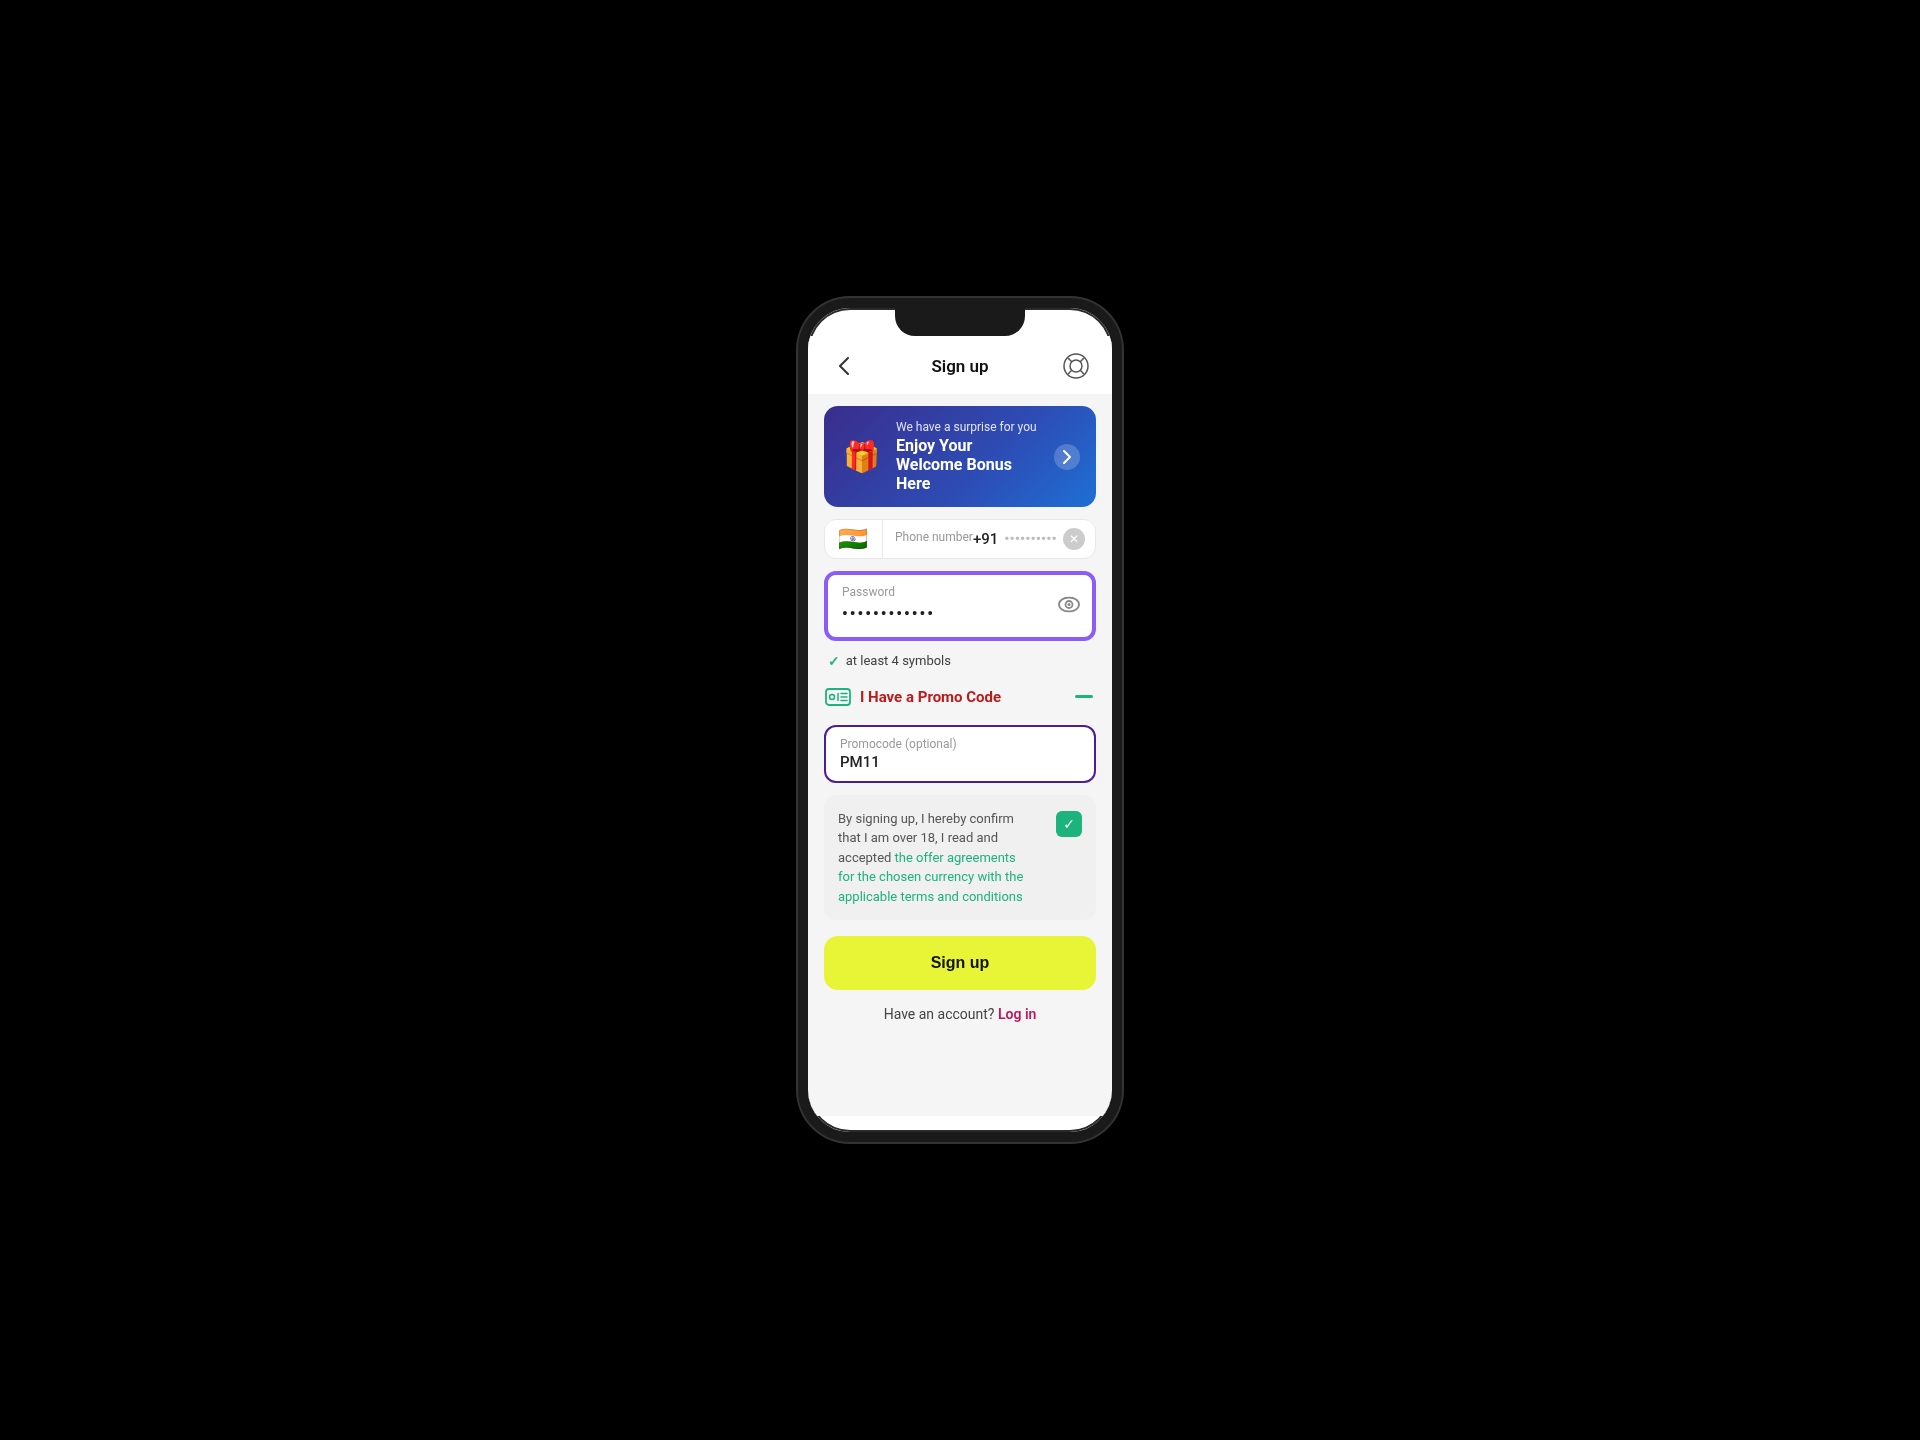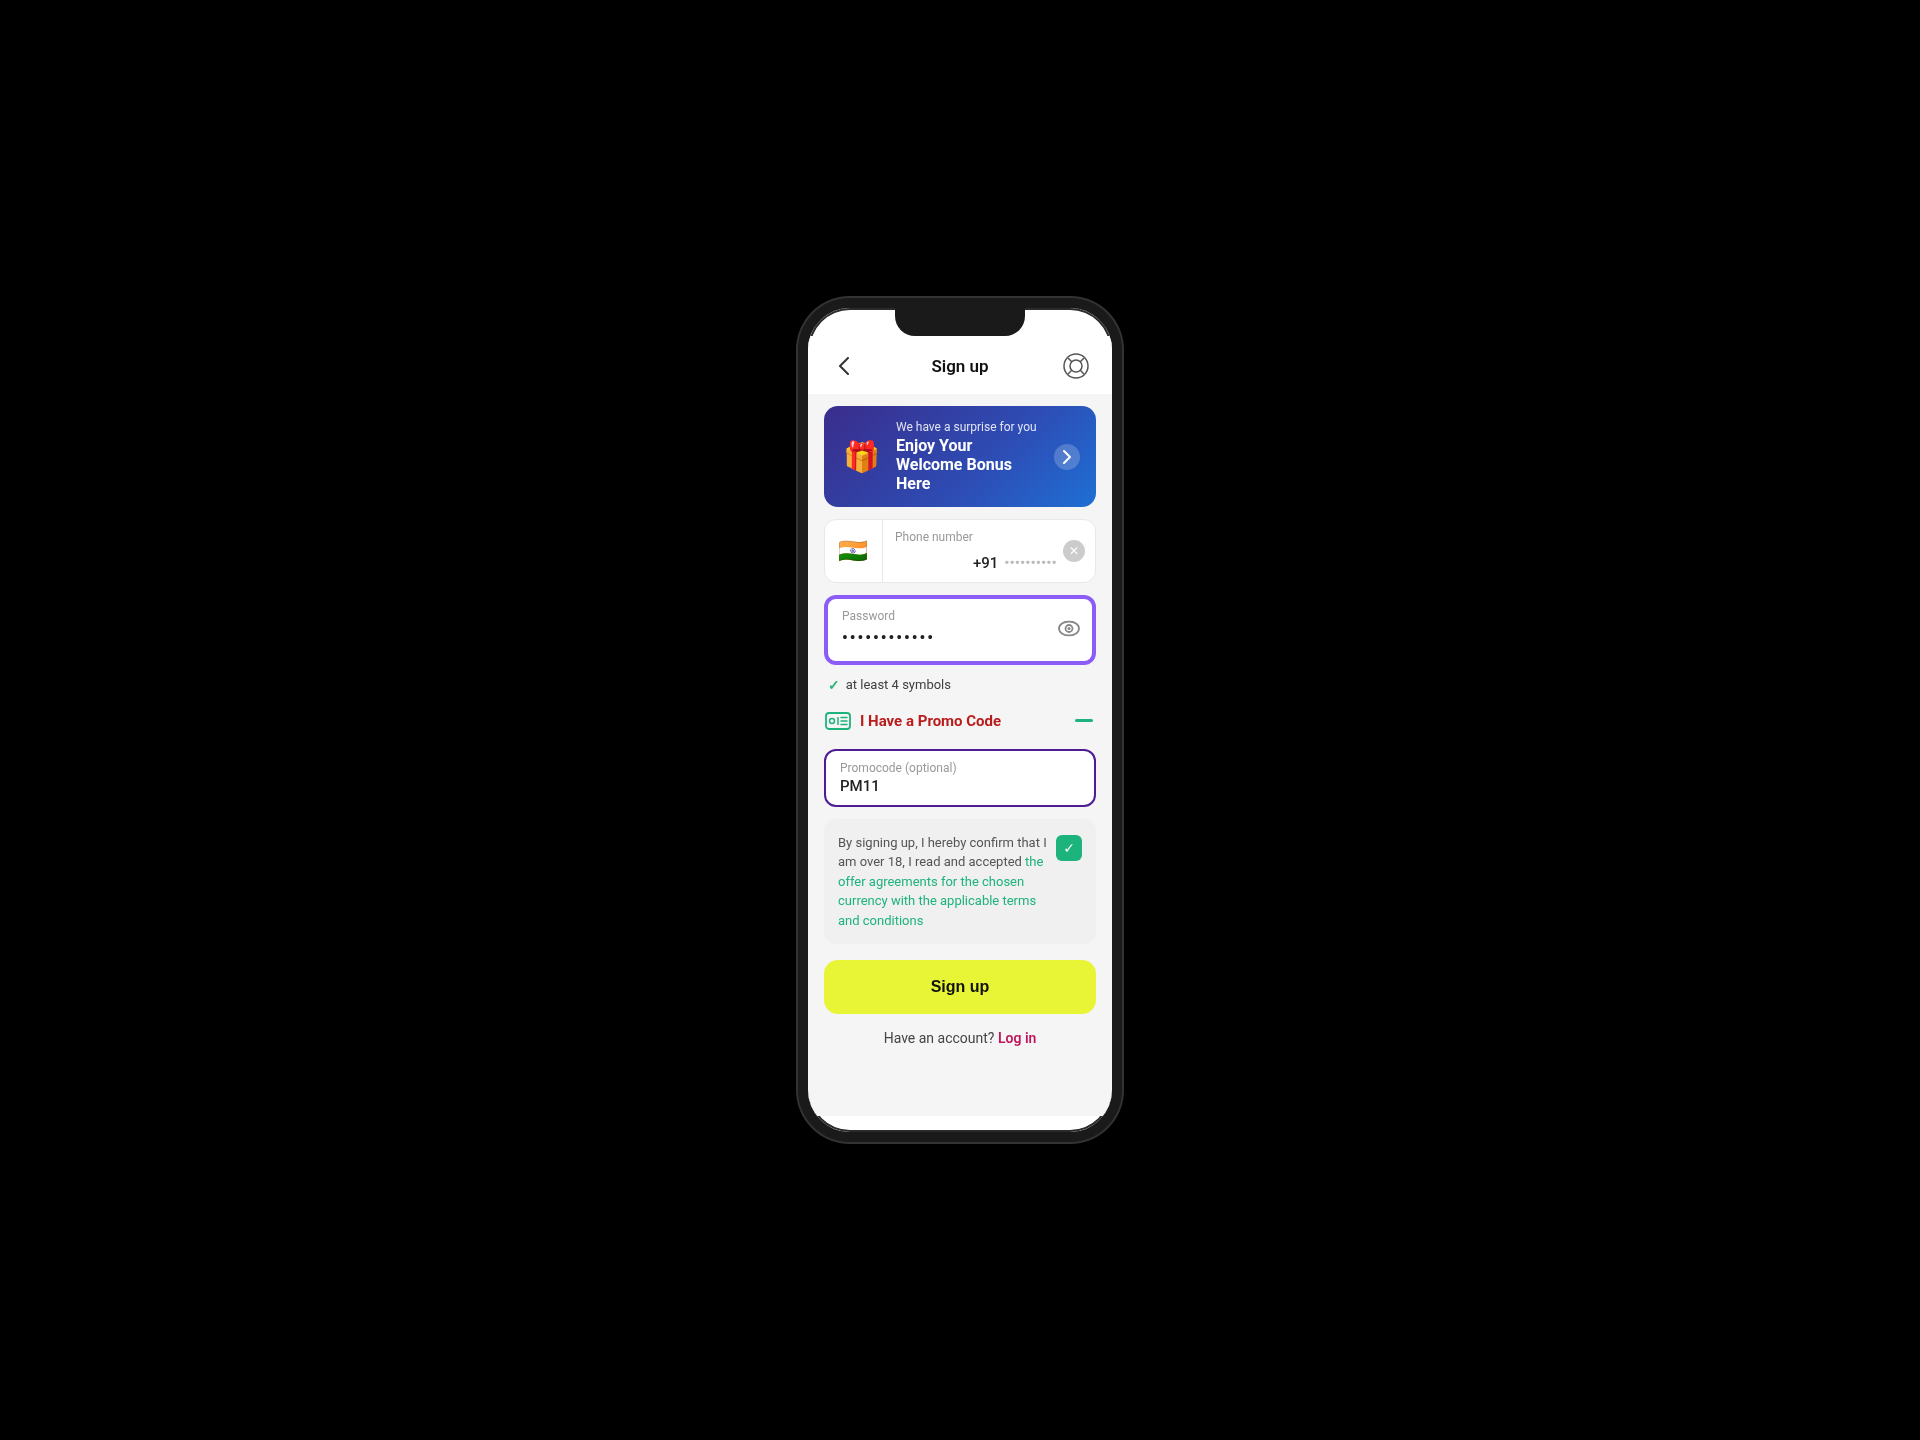--- a/index.html
+++ b/index.html
@@ -181,21 +181,20 @@
       margin-bottom: 2px;
     }
 
     .field-value {
       font-size: 15px;
       color: #222;
       font-weight: 500;
       display: flex;
       align-items: center;
       gap: 6px;
-      margin-top: 24px;
     }
 
     .phone-dots {
       color: #bbb;
       font-size: 15px;
     }
 
     .clear-btn {
       position: absolute;
       right: 10px;
@@ -328,21 +327,21 @@
       font-weight: 500;
     }
 
     
     .terms-card {
       background: #f0f0f0;
       border-radius: 12px;
       padding: 14px 14px;
       display: flex;
       align-items: flex-start;
-      gap: 2px;
+      gap: 22px;
     }
 
     .terms-text {
       font-size: 13px;
       color: #555;
       line-height: 1.5;
       flex: 1;
     }
 
     .terms-link {

